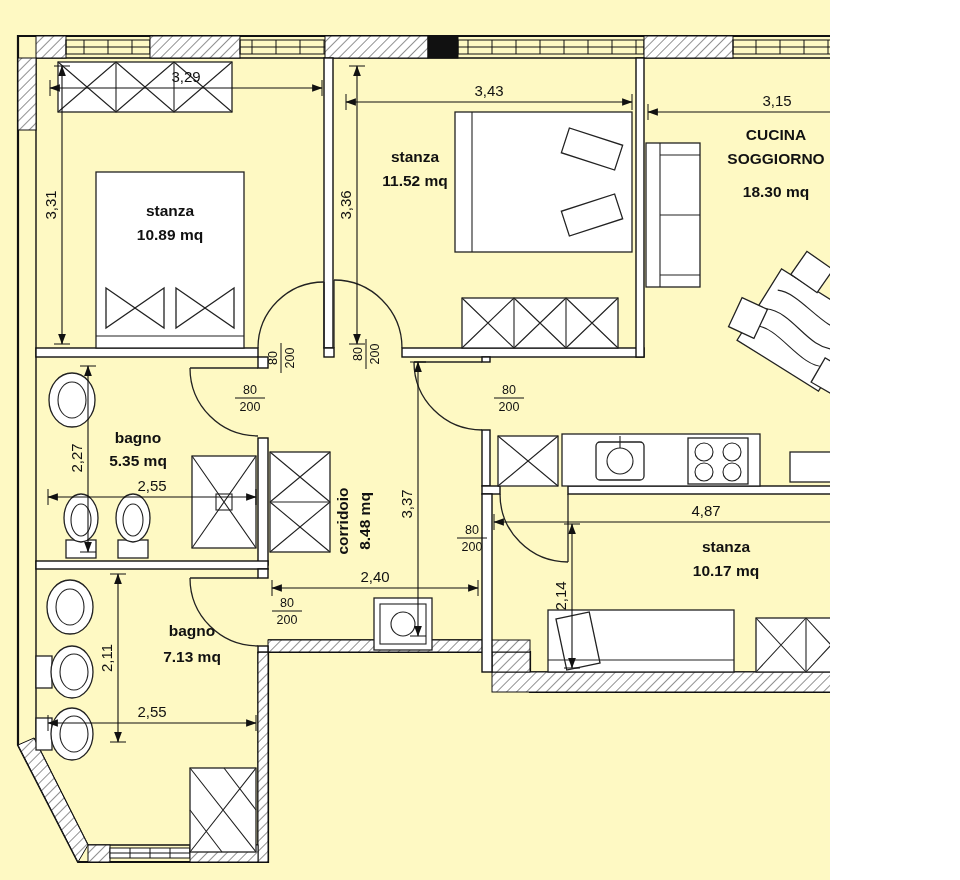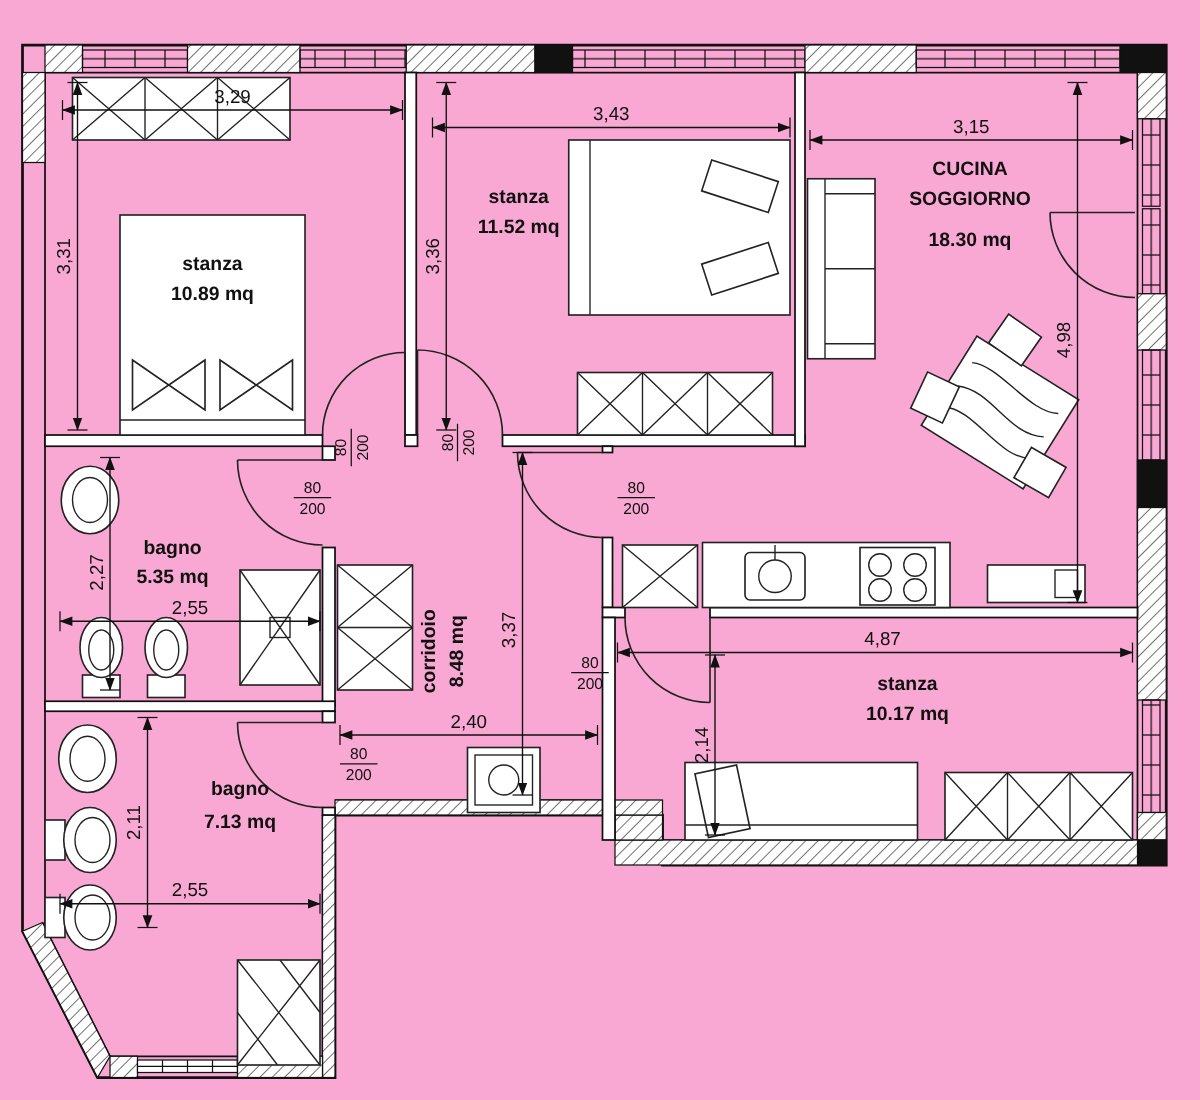--- a/index.html
+++ b/index.html
@@ -1,16 +1,16 @@
 <!DOCTYPE html>
 <html><head>
 <meta charset="utf-8">
 <style>
   html,body{margin:0;padding:0;background:#fff;}
-  #plan-wrap{position:relative;width:960px;height:880px;background:#f9a8d4;overflow:hidden;}
+  #plan-wrap{position:relative;width:830px;height:880px;background:#fef9c3;overflow:hidden;}
   svg{display:block;}
   text{font-family:"Liberation Sans",sans-serif;fill:#111;}
   .room-name{font-size:15.5px;font-weight:bold;text-anchor:middle;}
   .dim-text{font-size:15px;text-anchor:middle;}
   .door-text{font-size:12.5px;text-anchor:middle;}
   .outline{fill:none;stroke:#111;stroke-width:2.2;}
   .inner{fill:none;stroke:#111;stroke-width:1.4;}
   .hatch{fill:url(#hatchP);stroke:#111;stroke-width:1;}
   .solid{fill:#111;stroke:#111;stroke-width:1;}
   .iwall{fill:#fff;stroke:#111;stroke-width:1.4;}

